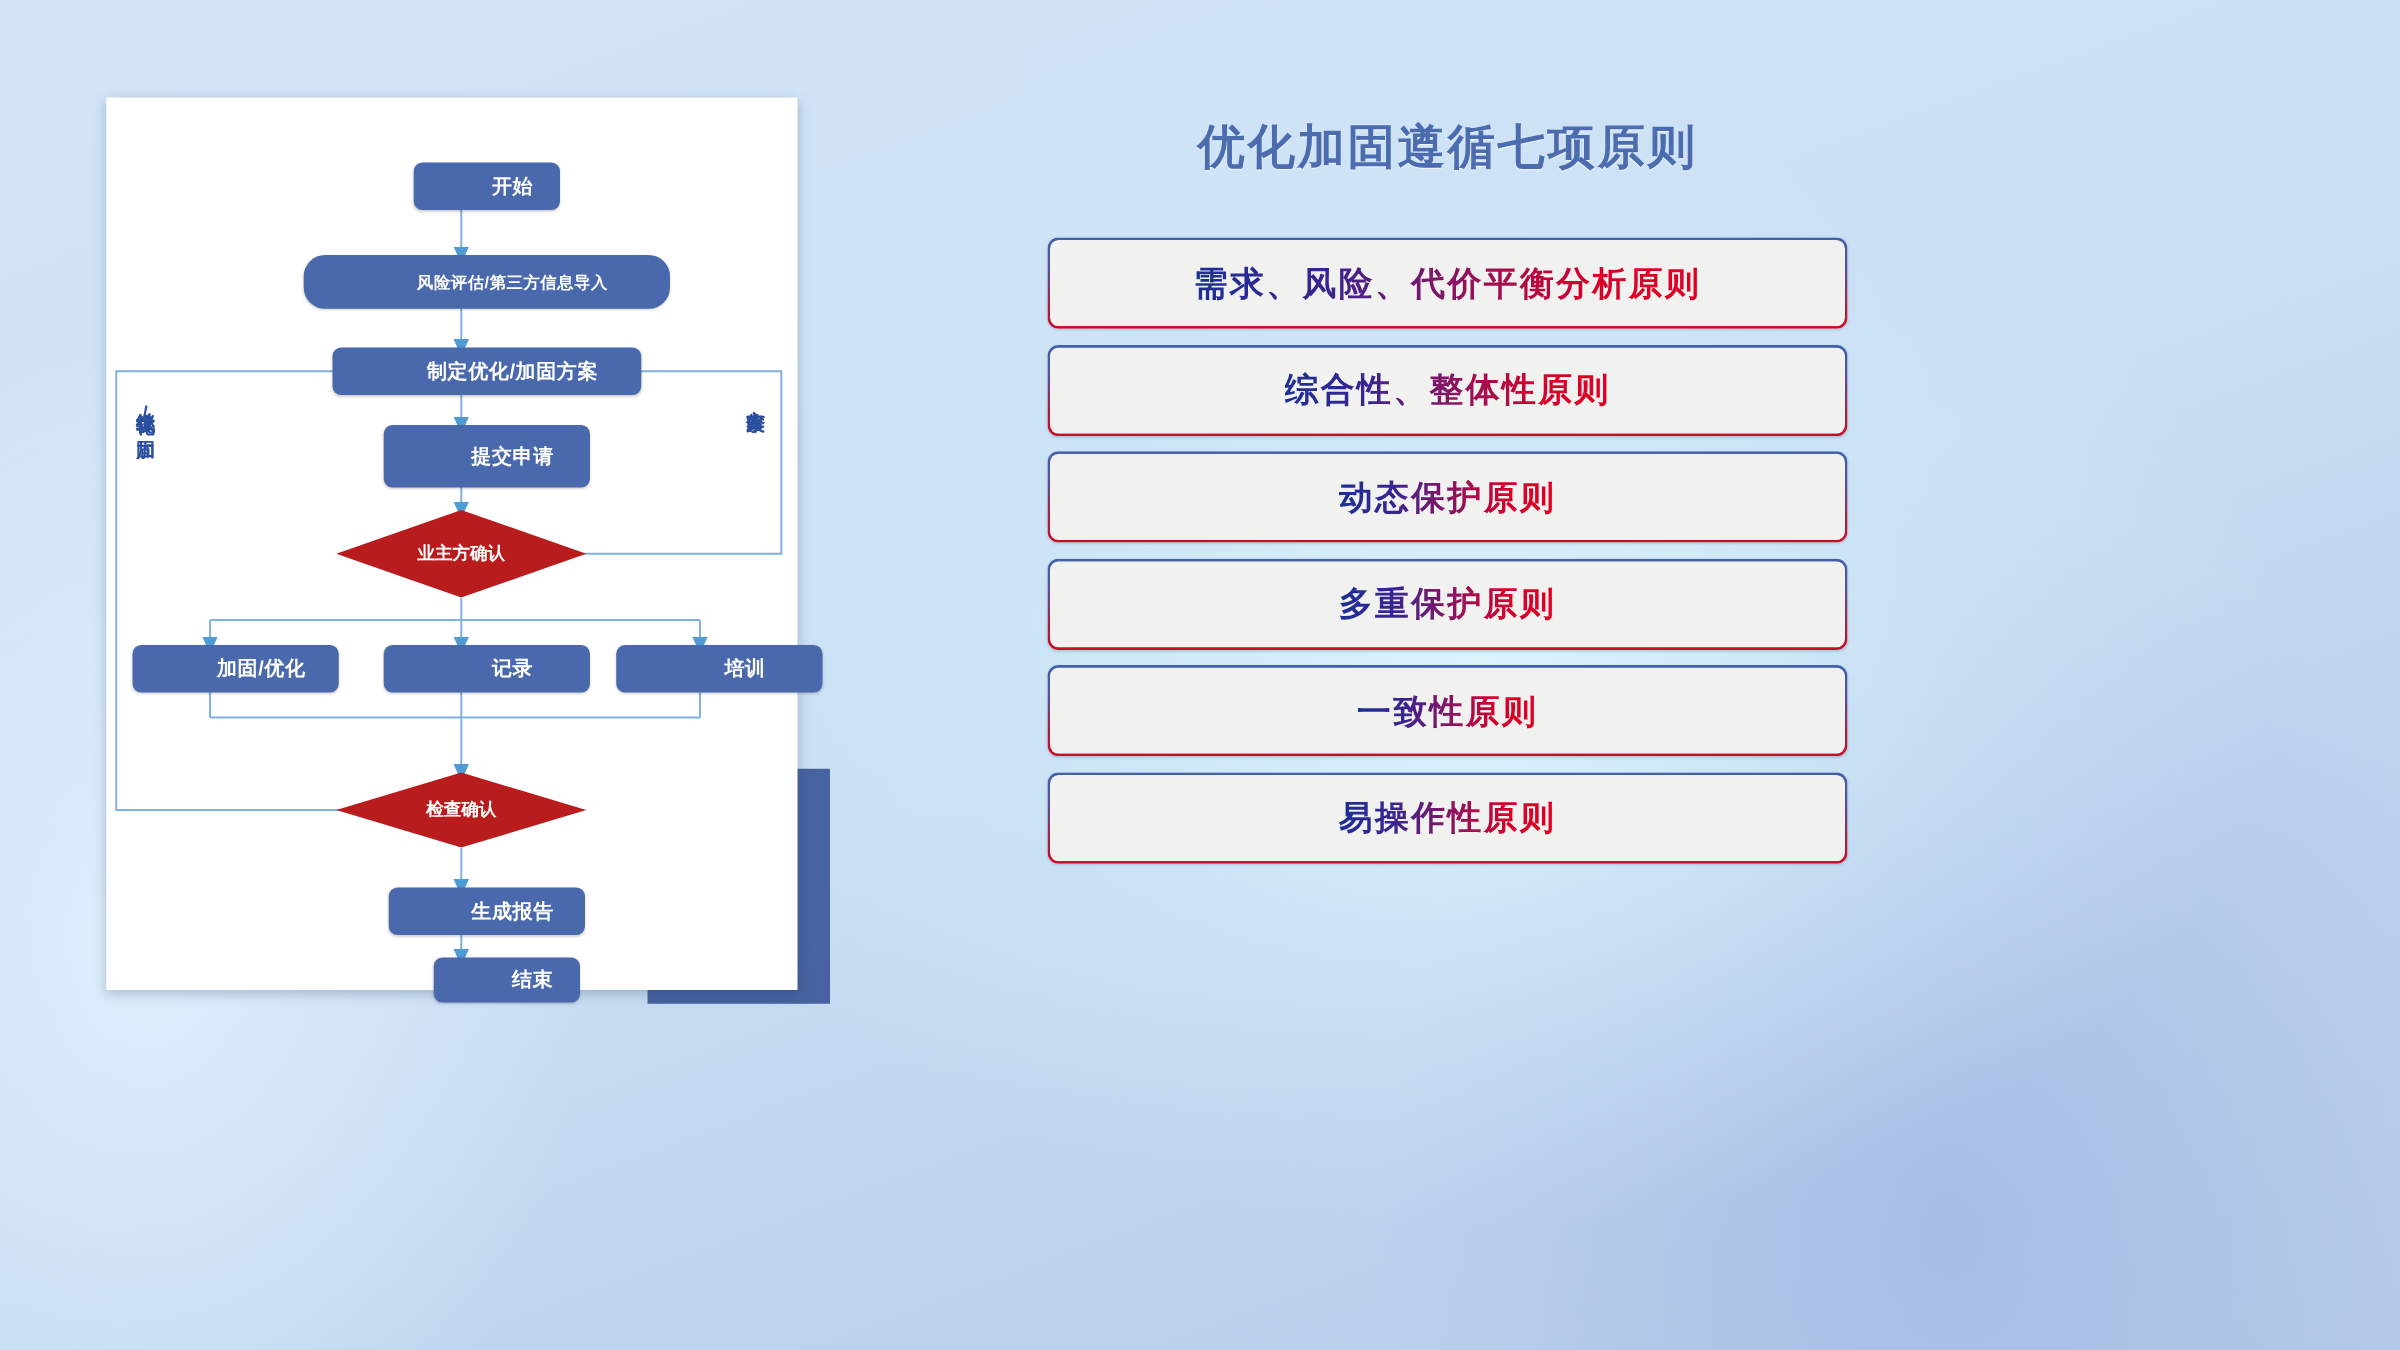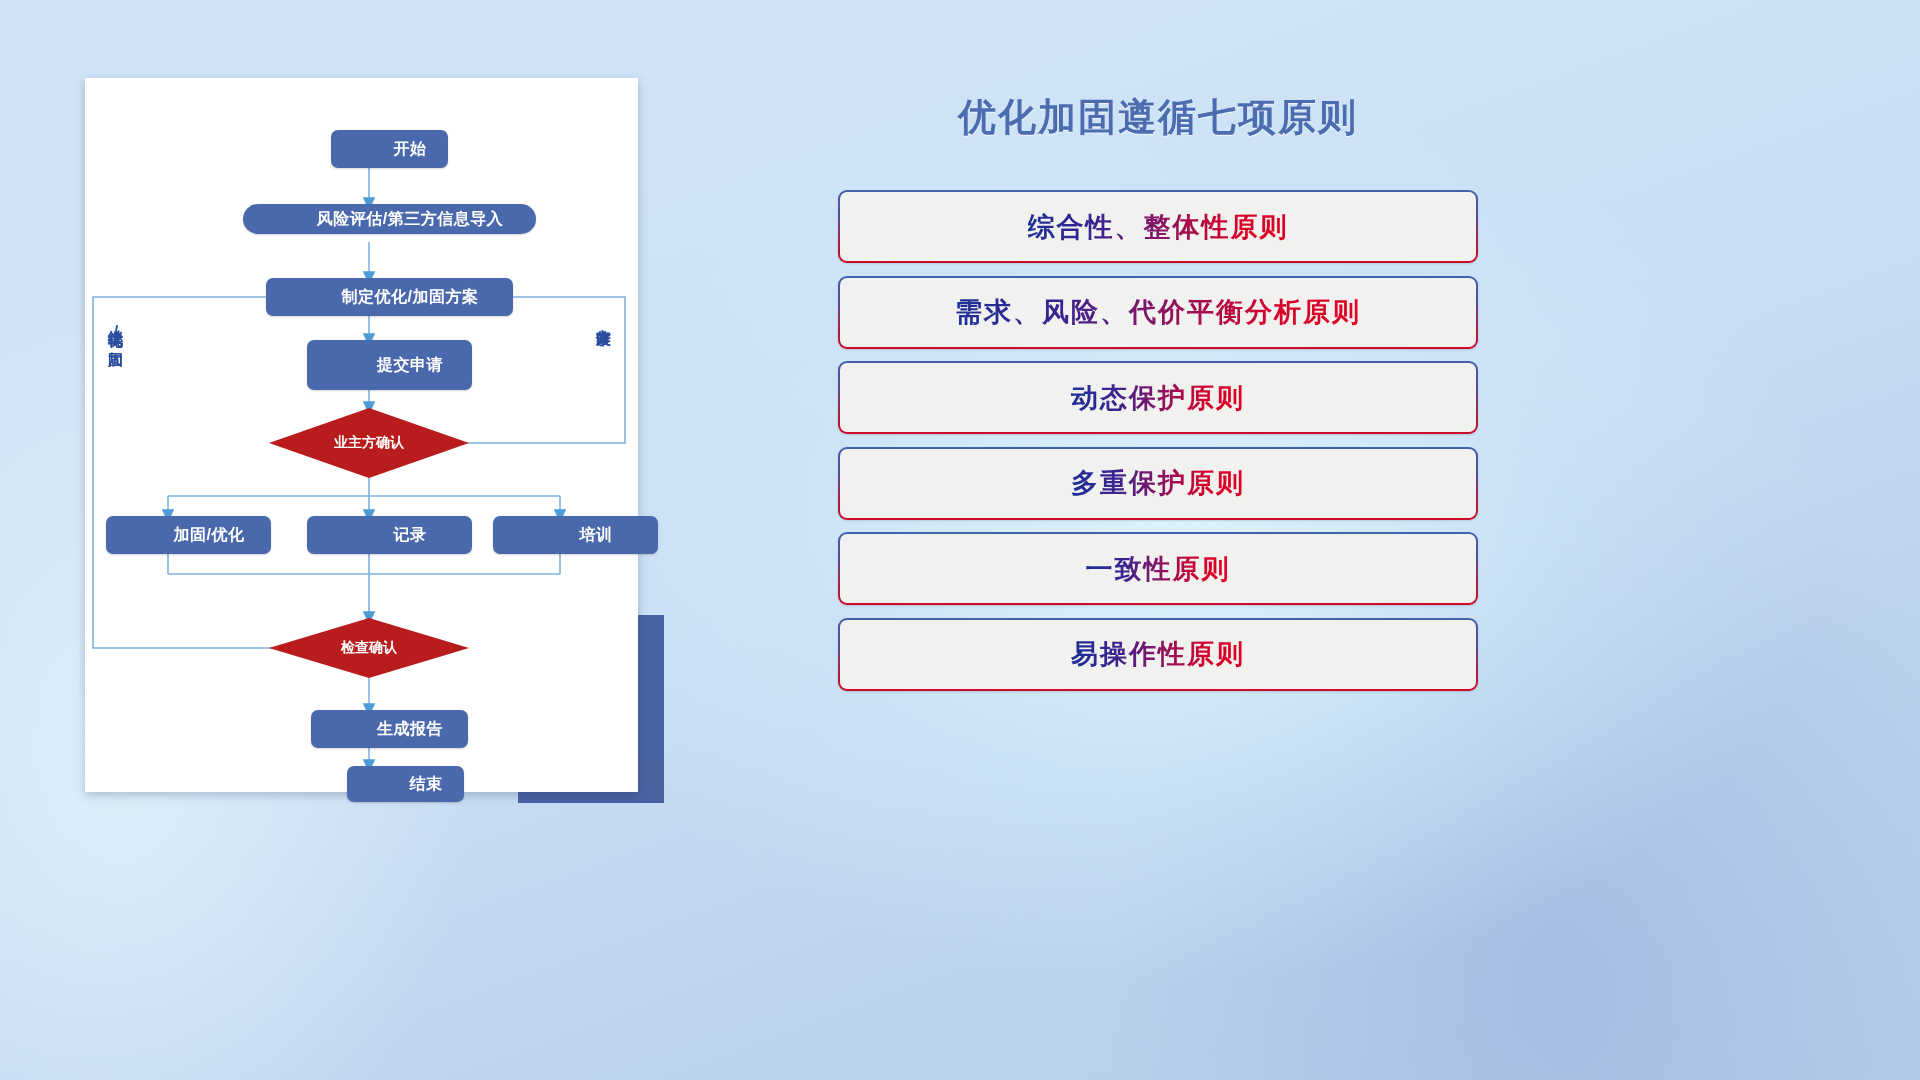--- a/index.html
+++ b/index.html
@@ -109,21 +109,21 @@
       <path d="M224,570 L8,570 L8,219 L191,219" marker-end="url(#ah)"></path>
 
       <path d="M344,365 L540,365 L540,219 L379,219" marker-end="url(#ah)"></path>
     </g>
   </svg>
 
   <div class="node" style="left:246px;top:52px;width:76px;height:38px;font-size:16px;">
     <span>开始</span>
   </div>
 
-  <div class="node" style="left:158px;top:126px;width:252px;height:30px;font-size:16px;border-radius:17px;">
+  <div class="node" style="left:158px;top:126px;width:252px;height:43px;font-size:13px;border-radius:17px;">
     <span>风险评估/第三方信息导入</span>
   </div>
 
   <div class="node" style="left:181px;top:200px;width:206px;height:38px;font-size:16px;">
     <span>制定优化/加固方案</span>
   </div>
 
   <div class="node" style="left:222px;top:262px;width:124px;height:50px;font-size:16px;">
     <span>提交申请</span>
   </div>
@@ -159,25 +159,25 @@
   <div class="vlabel" style="left:23px;top:240px;font-size:15px;height:130px;">继续优化/加固</div>
 
   <div class="vlabel" style="left:511px;top:238px;font-size:15px;height:96px;">方案修改</div>
 </div>
 
 <div id="right-title">优化加固遵循七项原则</div>
 
 <div id="principles">
 
   <div class="pbox">
-    <span class="ptext">综合性、整体性原则</span>
+    <span class="ptext">需求、风险、代价平衡分析原则</span>
   </div>
 
   <div class="pbox">
-    <span class="ptext">需求、风险、代价平衡分析原则</span>
+    <span class="ptext">综合性、整体性原则</span>
   </div>
 
   <div class="pbox">
     <span class="ptext">动态保护原则</span>
   </div>
 
   <div class="pbox">
     <span class="ptext">多重保护原则</span>
   </div>
 

